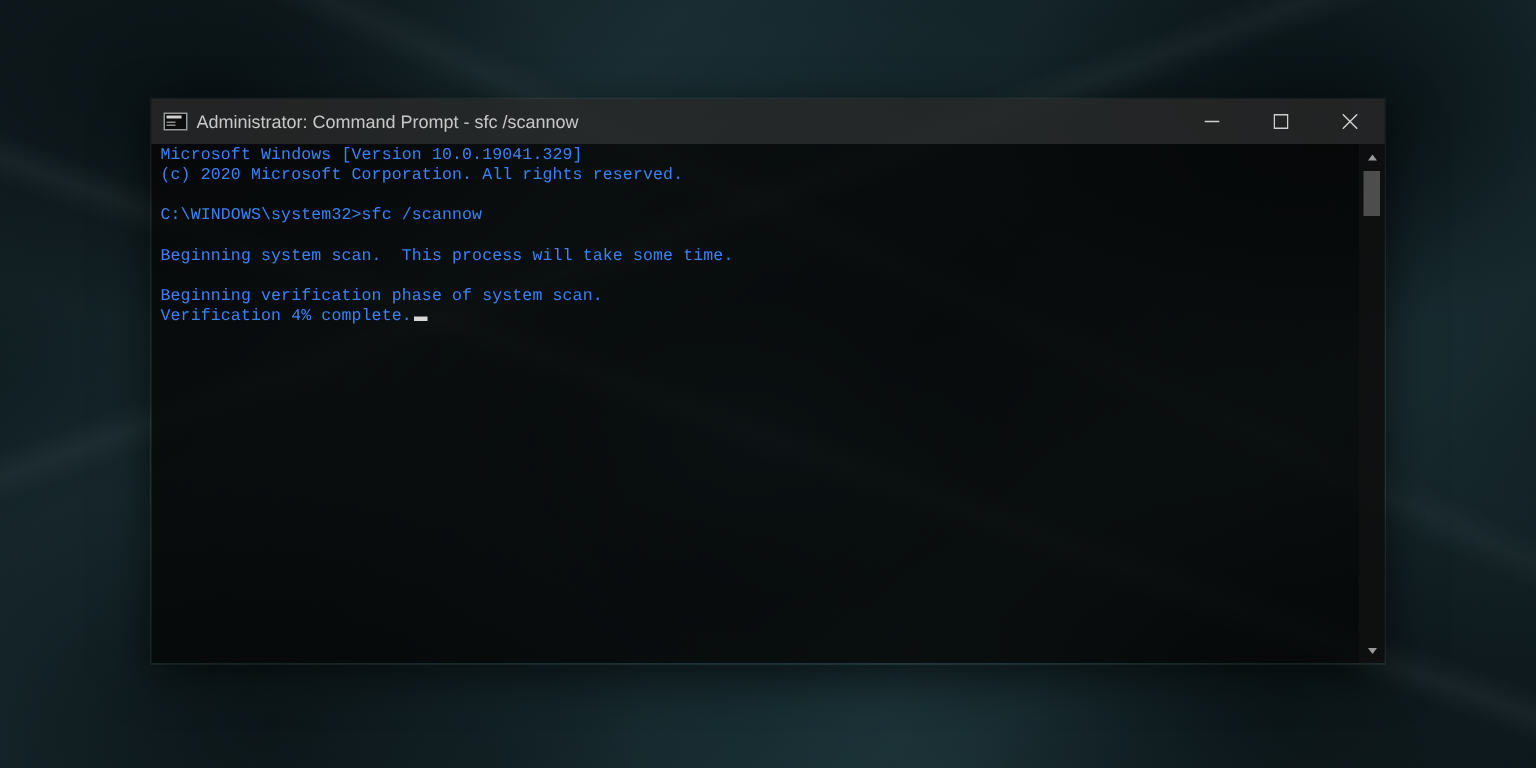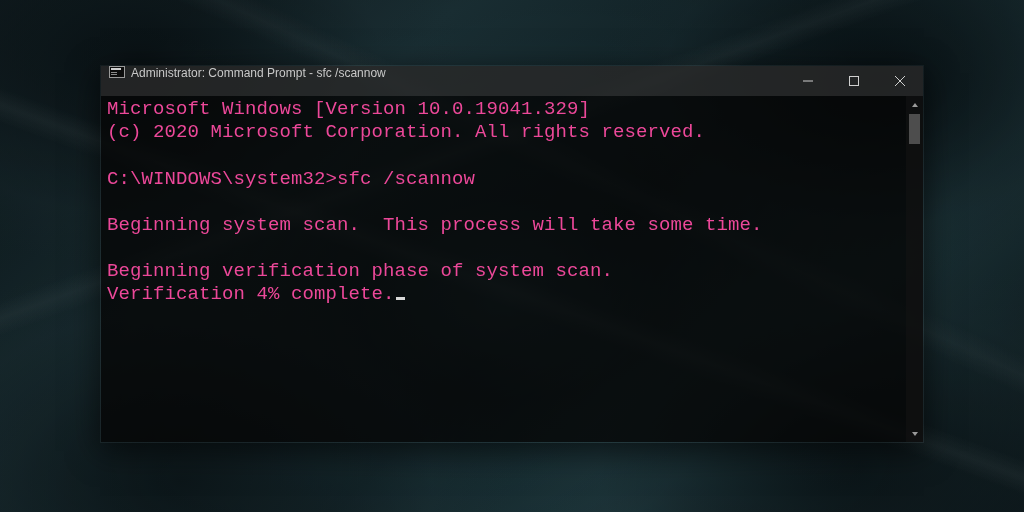--- a/index.html
+++ b/index.html
@@ -40,21 +40,21 @@
     left: 100px; top: 65px;
     width: 824px; height: 378px;
     background: rgba(0,0,0,0.0);
     box-shadow: 0 8px 30px rgba(0,0,0,0.6);
     display: flex; flex-direction: column;
     border: 1px solid rgba(255,255,255,0.04);
   }
   .titlebar {
     height: 30px; flex: 0 0 30px;
     background: rgba(40,40,40,0.82);
-    display: flex; 
+    display: flex; align-items: center;
     color: #c8c8c8;
     font-size: 12px;
     user-select: none;
   }
   .titlebar .appicon {
     width: 16px; height: 12px;
     margin: 0 6px 0 8px;
     background: #0c0c0c;
     border: 1px solid #9a9a9a;
     position: relative;
@@ -78,23 +78,23 @@
   .client {
     flex: 1 1 auto;
     background: rgba(5,5,5,0.78);
     position: relative;
     display: flex;
   }
   .terminal {
     flex: 1 1 auto;
     padding: 2px 6px 6px 6px;
     font-family: Consolas, "Courier New", monospace;
-    font-size: 19px;
+    font-size: 11px;
     line-height: 1.22;
-    color: #ec4899;
+    color: #3b82f6;
     white-space: pre;
     overflow: hidden;
     letter-spacing: 0.1px;
   }
   .terminal .line { display:inline; }
   .cursor {
     display: inline-block;
     width: 9px; height: 3px;
     background: #d8d8d8;
     vertical-align: -1px;

